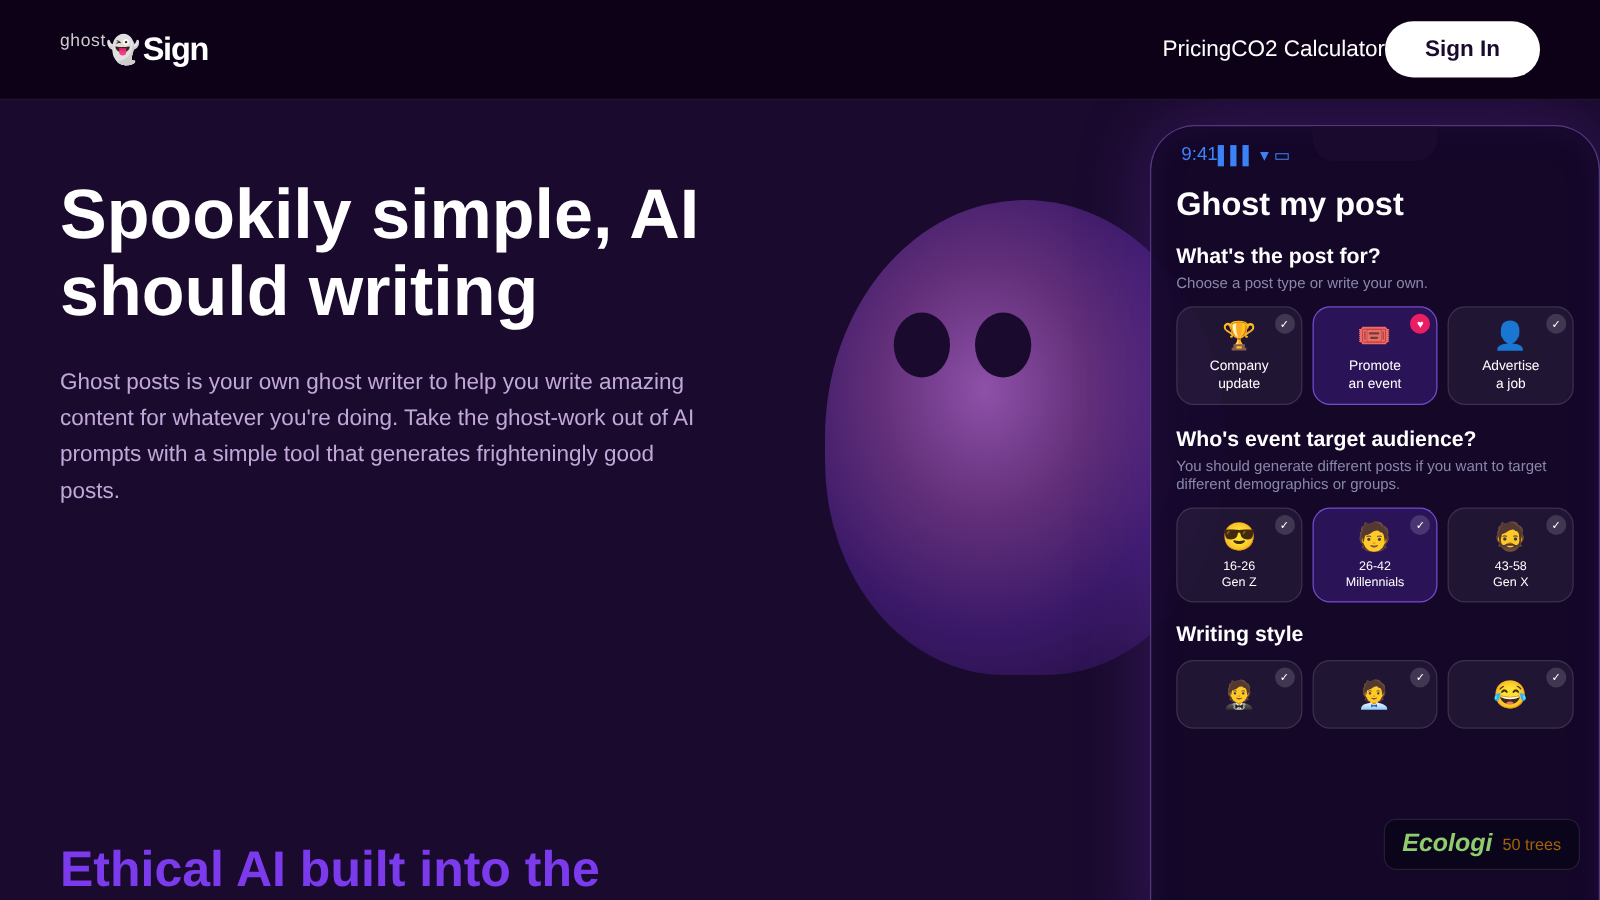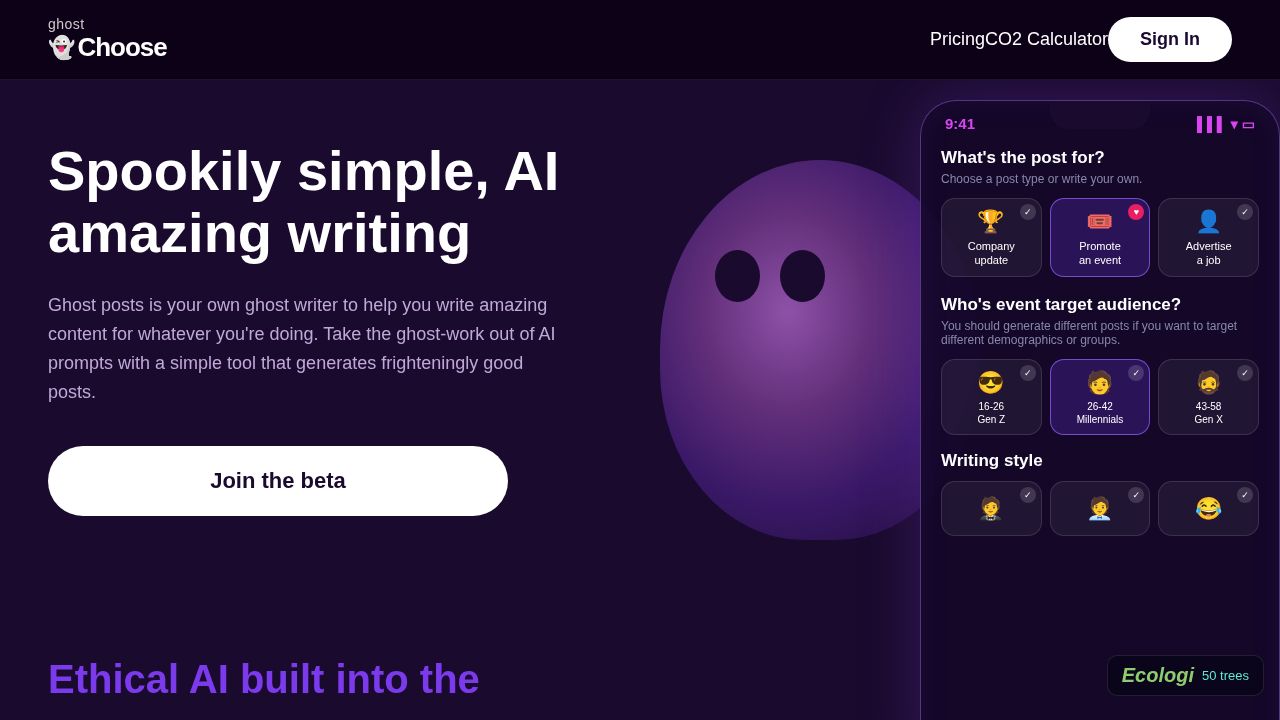--- a/index.html
+++ b/index.html
@@ -32,21 +32,21 @@
 
     .logo-ghost {
       font-size: 14px;
       color: #ccc;
       font-weight: 400;
       letter-spacing: 0.5px;
     }
 
     .logo-wrapper {
       display: flex;
-      flex-direction: column;
+      flex-direction: row;
       align-items: flex-start;
     }
 
     .logo-posts-row {
       display: flex;
       align-items: center;
       gap: 2px;
     }
 
     .posts-letters {
@@ -126,21 +126,21 @@
       padding: 22px 0;
       font-size: 22px;
       font-weight: 600;
       cursor: pointer;
       width: 460px;
       text-align: center;
     }
 
     .hero-bottom-text {
       position: absolute;
-      bottom: 17px;
+      bottom: 0;
       left: 48px;
       font-size: 40px;
       font-weight: 800;
       color: #7c3aed;
       line-height: 1.2;
     }
 
     
     .hero-right {
       flex: 1;
@@ -189,26 +189,26 @@
       background: rgba(20, 8, 40, 0.92);
       border-radius: 36px;
       border: 1.5px solid rgba(180, 130, 255, 0.4);
       overflow: hidden;
       z-index: 4;
       box-shadow: 0 0 60px rgba(120, 60, 200, 0.3), inset 0 0 30px rgba(100, 50, 180, 0.1);
     }
 
     .phone-status {
       display: flex;
-      justify-content: space-between;
+      justify-content: flex-start;
       align-items: center;
       padding: 14px 24px 6px;
       font-size: 15px;
-      font-weight: 700;
-      color: #d946ef;
+      font-weight: 400;
+      color: #3b82f6;
     }
 
     .status-icons {
       display: flex;
       align-items: center;
       gap: 4px;
       font-size: 14px;
     }
 
     .phone-notch {
@@ -382,50 +382,49 @@
 
     .ecologi-text {
       font-size: 20px;
       font-style: italic;
       color: #8fcc6e;
       font-weight: 600;
     }
 
     .ecologi-count {
       font-size: 13px;
-      color: #5eead4;
+      color: #a16207;
     }
   </style>
 </head>
 <body>
 
 <nav class="navbar">
   <div class="logo">
     <div class="logo-wrapper">
       <span class="logo-ghost">ghost</span>
       <div class="logo-posts-row">
         <span class="posts-skull">👻</span>
-        <span class="posts-letters">Choose</span>
+        <span class="posts-letters">Sign</span>
       </div>
     </div>
   </div>
 
   <div class="nav-links">
     <a class="nav-link" href="#">Pricing</a>
     <a class="nav-link" href="#">CO2 Calculator</a>
     <button class="btn-signin">Sign In</button>
   </div>
 </nav>
 
 <div class="main">
 
   <div class="hero-left">
-    <h1 class="hero-title">Spookily simple, AI amazing writing</h1>
+    <h1 class="hero-title">Spookily simple, AI should writing</h1>
     <p class="hero-desc">Ghost posts is your own ghost writer to help you write amazing content for whatever you're doing. Take the ghost-work out of AI prompts with a simple tool that generates frighteningly good posts.</p>
-    <button class="btn-beta">Join the beta</button>
 
     <div class="hero-bottom-text">
       <span>Ethical AI built into the</span>
     </div>
   </div>
 
   <div class="hero-right">
 
     <div class="orb"></div>
     <div class="ghost-eyes">
@@ -439,20 +438,21 @@
       <div class="phone-status">
         <span>9:41</span>
         <div class="status-icons">
           <span>▌▌▌</span>
           <span>▾</span>
           <span>▭</span>
         </div>
       </div>
 
       <div class="phone-content">
+        <div class="phone-title">Ghost my post</div>
 
         <div class="section-label">What's the post for?</div>
         <div class="section-desc">Choose a post type or write your own.</div>
 
         <div class="post-type-grid">
           <div class="post-type-card">
             <div class="card-check">✓</div>
             <span class="card-emoji">🏆</span>
             <div class="card-label">Company<br>update</div>
           </div>

